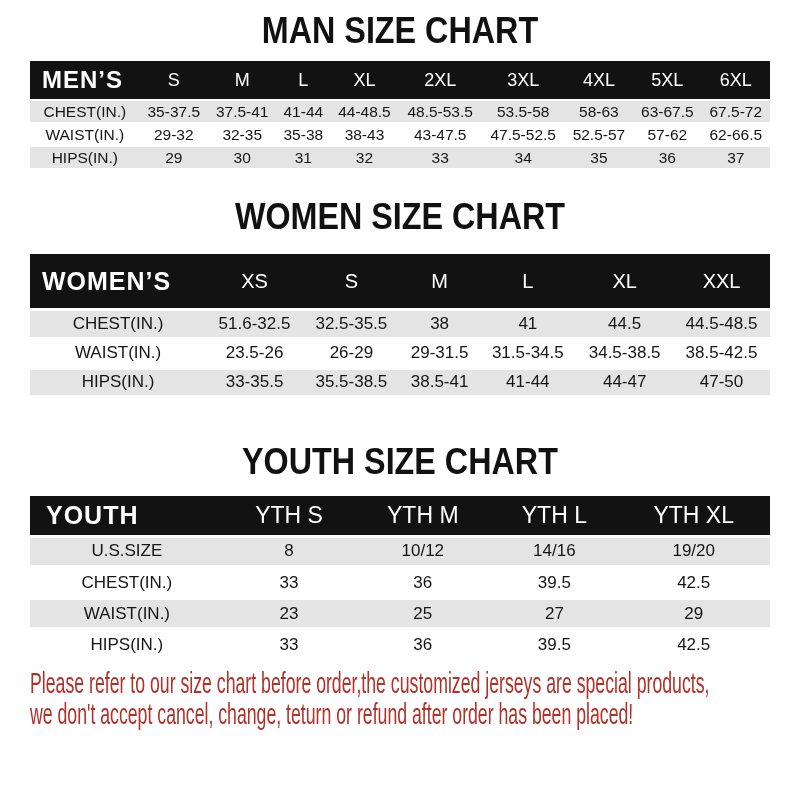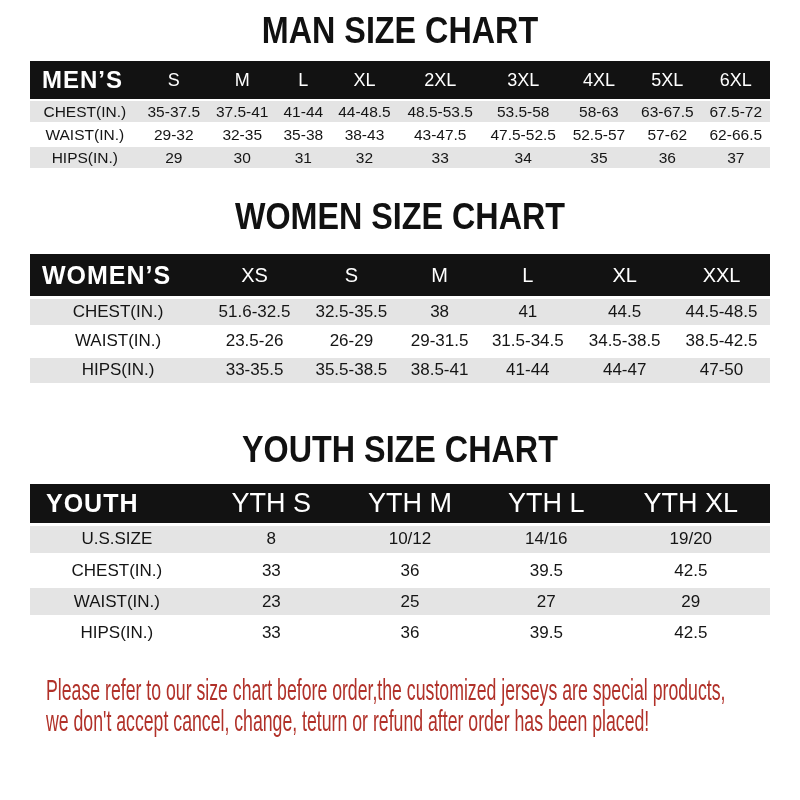--- a/index.html
+++ b/index.html
@@ -76,37 +76,37 @@
   }
   .size-table tbody tr:nth-child(odd) td { background: var(--row-alt, #E4E4E4); }
   .size-table td.row-label { white-space: nowrap; }
 
   .chart-men   thead tr { height: 39px; }
   .chart-men   thead th { font-size: 18px; border-bottom: 2px solid #fff; }
   .chart-men   th.bar-label { font-size: 24px; }
   .chart-men   tbody tr { height: 23px; }
   .chart-men   tbody td { font-size: 15.5px; border-bottom: 2px solid #fff; }
 
-  .chart-women thead tr { height: 44px; }
+  .chart-women thead tr { height: 56px; }
   .chart-women thead th { font-size: 20px; border-bottom: 3px solid #fff; }
   .chart-women th.bar-label { font-size: 25px; }
   .chart-women tbody tr { height: 29px; }
   .chart-women tbody td { font-size: 17px; border-bottom: 4px solid #fff; }
 
   .chart-youth thead tr { height: 40px; }
-  .chart-youth thead th { font-size: 27px; border-bottom: 3px solid #fff; }
+  .chart-youth thead th { font-size: 23px; border-bottom: 3px solid #fff; }
   .chart-youth th.bar-label { font-size: 25px; padding-left: 16px; }
   .chart-youth tbody tr { height: 31px; }
   .chart-youth tbody td { font-size: 17px; border-bottom: 4px solid #fff; }
   .chart-youth .size-table { border-bottom: 3px solid #d9d9d9; }
 
   
   .notice {
-    margin-top: 25px;
-    padding-left: 46px;
+    margin-top: 6px;
+    padding-left: 30px;
   }
   .notice p {
     margin: 0;
     font-size: 29px;
     line-height: 31px;
     color: var(--notice-red, #B13129);
     white-space: nowrap;
     transform: scaleX(0.61);
     transform-origin: 0 50%;
   }

